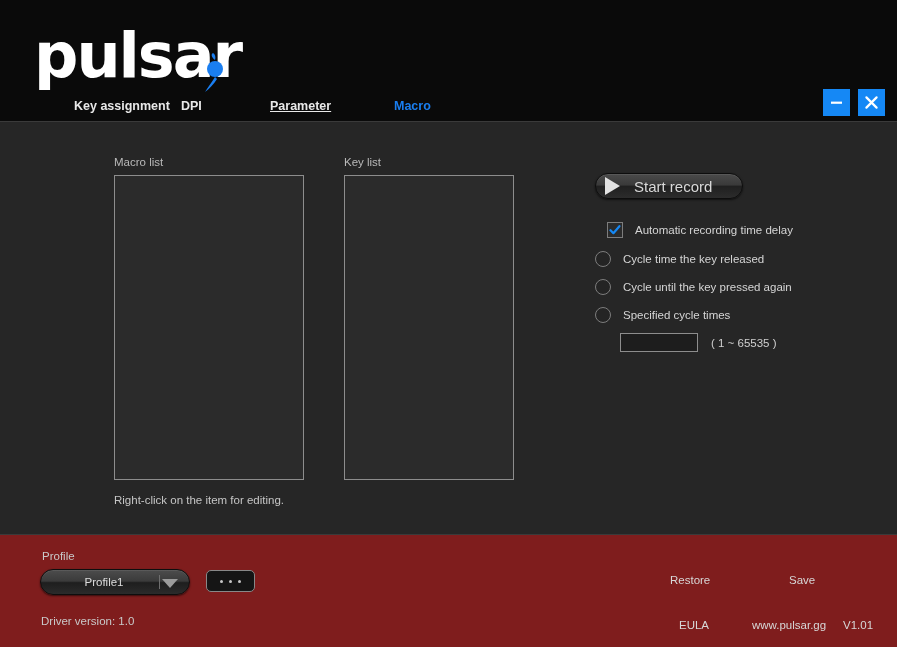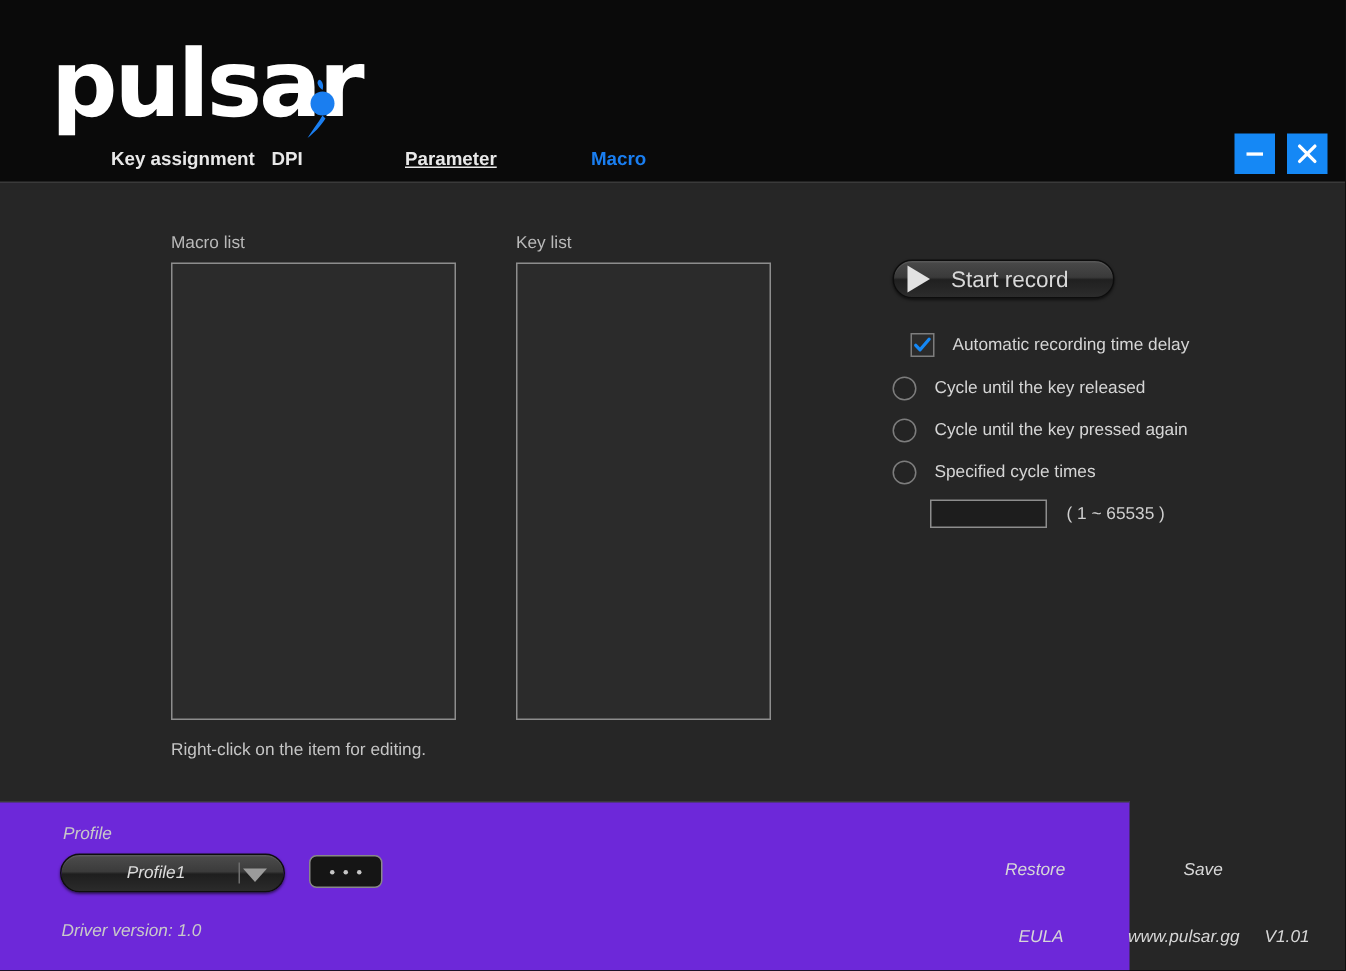--- a/index.html
+++ b/index.html
@@ -220,26 +220,25 @@
     font-size: 11.5px;
     color: #d0d0d0;
     white-space: nowrap;
   }
 
   
   .footer {
     position: absolute;
     left: 0;
     top: 534px;
-    width: 753px;
+    width: 897px;
     height: 113px;
-    background: #6d28d9;
+    background: #7f1d1d;
     border-top: 1px solid #3a3a3a;
     box-sizing: border-box;
-    font-style: italic;
   }
   .profile-label {
     position: absolute;
     left: 42px;
     top: 15px;
     font-size: 11.5px;
     color: #c9c9c9;
   }
   .profile-select {
     position: absolute;
@@ -377,21 +376,21 @@
       <div class="checkbox">
         <svg width="12" height="12" viewBox="0 0 12 12">
           <path d="M1.5 6.2 L4.4 9.2 L10.4 2.2" stroke="#1588f5" stroke-width="2.2" fill="none" stroke-linecap="round" stroke-linejoin="round"></path>
         </svg>
       </div>
       <div class="opt-label">Automatic recording time delay</div>
     </div>
 
     <div class="opt-row opt-1">
       <div class="radio"></div>
-      <div class="opt-label">Cycle until the key released</div>
+      <div class="opt-label">Cycle time the key released</div>
     </div>
 
     <div class="opt-row opt-2">
       <div class="radio"></div>
       <div class="opt-label">Cycle until the key pressed again</div>
     </div>
 
     <div class="opt-row opt-3">
       <div class="radio"></div>
       <div class="opt-label">Specified cycle times</div>

